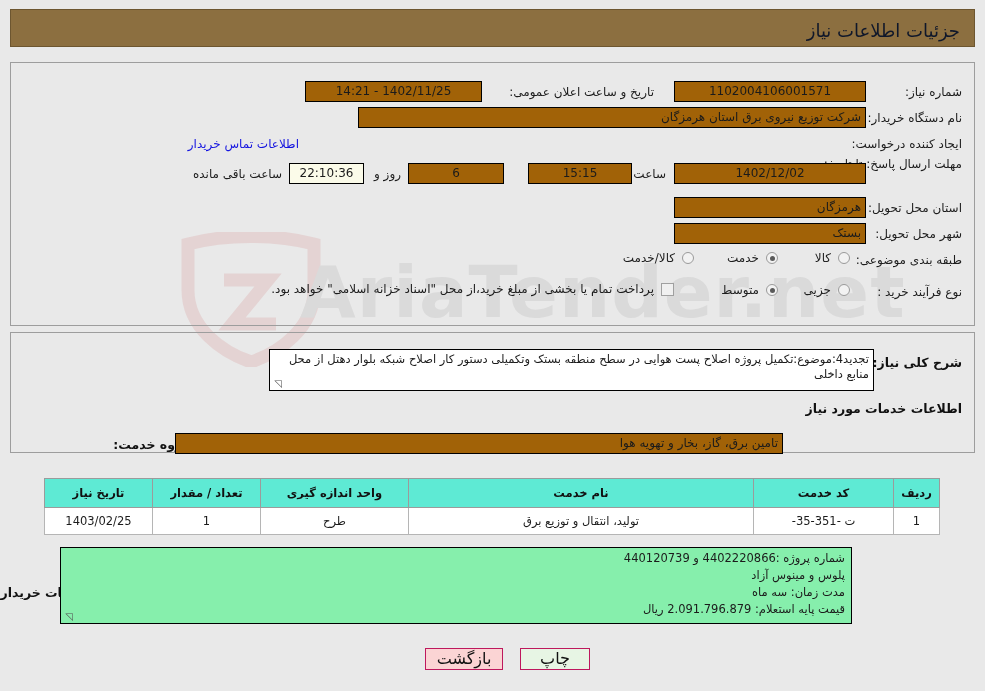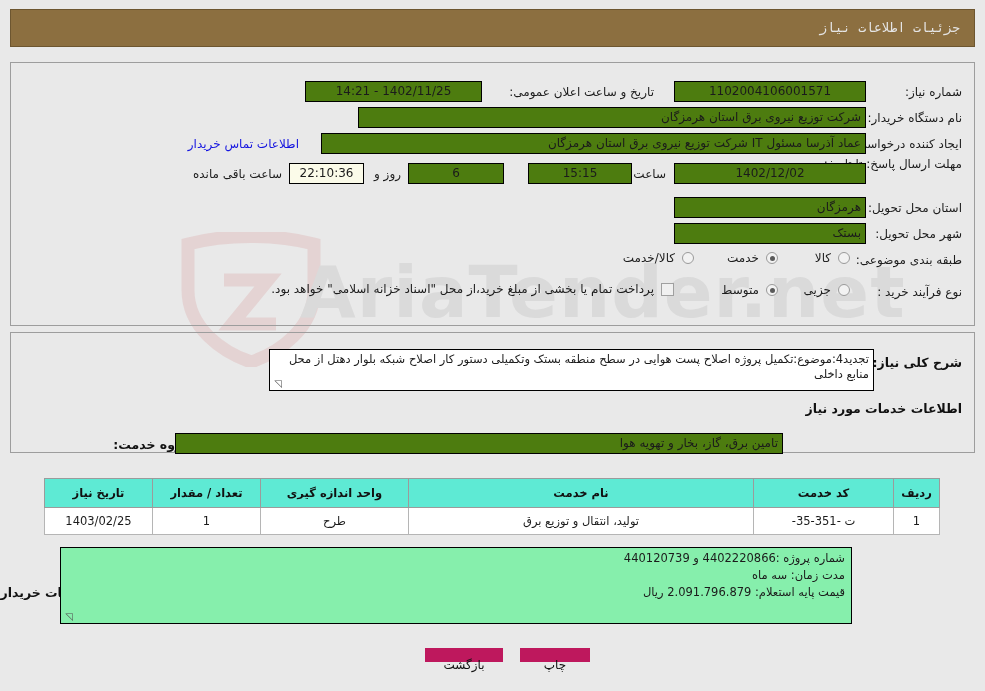--- a/index.html
+++ b/index.html
@@ -57,24 +57,23 @@
     height: 38px;
     background: #8c6f40;
     border: 1px solid #6d5630;
     box-sizing: border-box;
     z-index: 2;
   }
   .header-bar .title {
     position: absolute;
     right: 14px;
     top: 10px;
-    color: #e5e5e5;
-    font-size: 13px;
-    white-space: nowrap;
-    font-family: Liberation Mono, monospace;
+    color: #0f172a;
+    font-size: 18px;
+    white-space: nowrap;
   }
 
   
   .panel {
     position: absolute;
     left: 10px;
     top: 62px;
     width: 965px;
     height: 264px;
     border: 1px solid #9d9d9d;
@@ -86,21 +85,21 @@
     position: absolute;
     font-size: 12px;
     color: #1d1d1d;
     white-space: nowrap;
     text-align: right;
   }
 
   .fld {
     position: absolute;
     border: 1px solid #000;
-    background: #4d7c0f;
+    background: #a16207;
     box-sizing: border-box;
     height: 21px;
     line-height: 19px;
     font-size: 12px;
     color: #1b1b1b;
     padding: 0 4px;
     overflow: hidden;
     white-space: nowrap;
   }
   .fld.center { text-align: center; }
@@ -250,25 +249,25 @@
     color: #1b1b1b;
     padding: 2px 6px 0 6px;
     text-align: right;
     overflow: hidden;
     z-index: 1;
   }
 
   
   .btn {
     position: absolute;
-    height: 14px;
+    height: 22px;
     line-height: 20px;
-    border: 7px solid #be185d;
-    box-sizing: border-box;
-    font-size: 12px;
+    border: 1px solid #be185d;
+    box-sizing: border-box;
+    font-size: 16px;
     text-align: center;
     cursor: pointer;
     color: #111;
   }
   .btn.print  { background: #e7f5e4; width: 70px; left: 520px; top: 648px; }
   .btn.back   { background: #fbd4d4; width: 78px; left: 425px; top: 648px; }
 
   .divider {
     position: absolute;
     left: 10px;
@@ -296,21 +295,20 @@
 
   <div class="lbl" style="right:12px; top:22px;">شماره نیاز:</div>
   <div class="fld center" style="right:108px; top:18px; width:192px;">1102004106001571</div>
   <div class="lbl" style="right:320px; top:22px;">تاریخ و ساعت اعلان عمومی:</div>
   <div class="fld center" style="right:492px; top:18px; width:177px;">1402/11/25 - 14:21</div>
 
   <div class="lbl" style="right:12px; top:48px;">نام دستگاه خریدار:</div>
   <div class="fld right" style="right:108px; top:44px; width:508px;">شرکت توزیع نیروی برق استان هرمزگان</div>
 
   <div class="lbl" style="right:12px; top:74px;">ایجاد کننده درخواست:</div>
-  <div class="fld right" style="right:108px; top:70px; width:545px;">عماد آذرسا مسئول IT شرکت توزیع نیروی برق استان هرمزگان</div>
   <div class="linkish" style="right:675px; top:74px;">اطلاعات تماس خریدار</div>
 
   <div class="lbl" style="right:12px; top:94px; width:92px;">مهلت ارسال پاسخ: تا تاریخ:</div>
   <div class="fld center" style="right:108px; top:100px; width:192px;">1402/12/02</div>
   <div class="lbl" style="right:308px; top:104px;">ساعت</div>
   <div class="fld center" style="right:342px; top:100px; width:104px;">15:15</div>
   <div class="fld center" style="right:470px; top:100px; width:96px;">6</div>
   <div class="lbl" style="right:573px; top:104px;">روز و</div>
   <div class="fld cream center" style="right:610px; top:100px; width:75px;">22:10:36</div>
   <div class="lbl" style="right:692px; top:104px;">ساعت باقی مانده</div>
@@ -397,19 +395,20 @@
         <td>1</td>
         <td>1403/02/25</td>
       </tr>
     </tbody>
   </table>
 </div>
 
 <div class="notes-label">توضیحات خریدار:</div>
 <div class="notes-box">
   <div>شماره پروژه :4402220866 و 440120739</div>
+  <div>پلوس و مینوس آزاد</div>
   <div>مدت زمان:  سه ماه</div>
   <div>قیمت پایه استعلام:   2.091.796.879  ریال</div>
   <span class="resize-grip">◹</span>
 </div>
 
 <div class="btn print">چاپ</div>
 <div class="btn back">بازگشت</div>
 
 </body></html>

